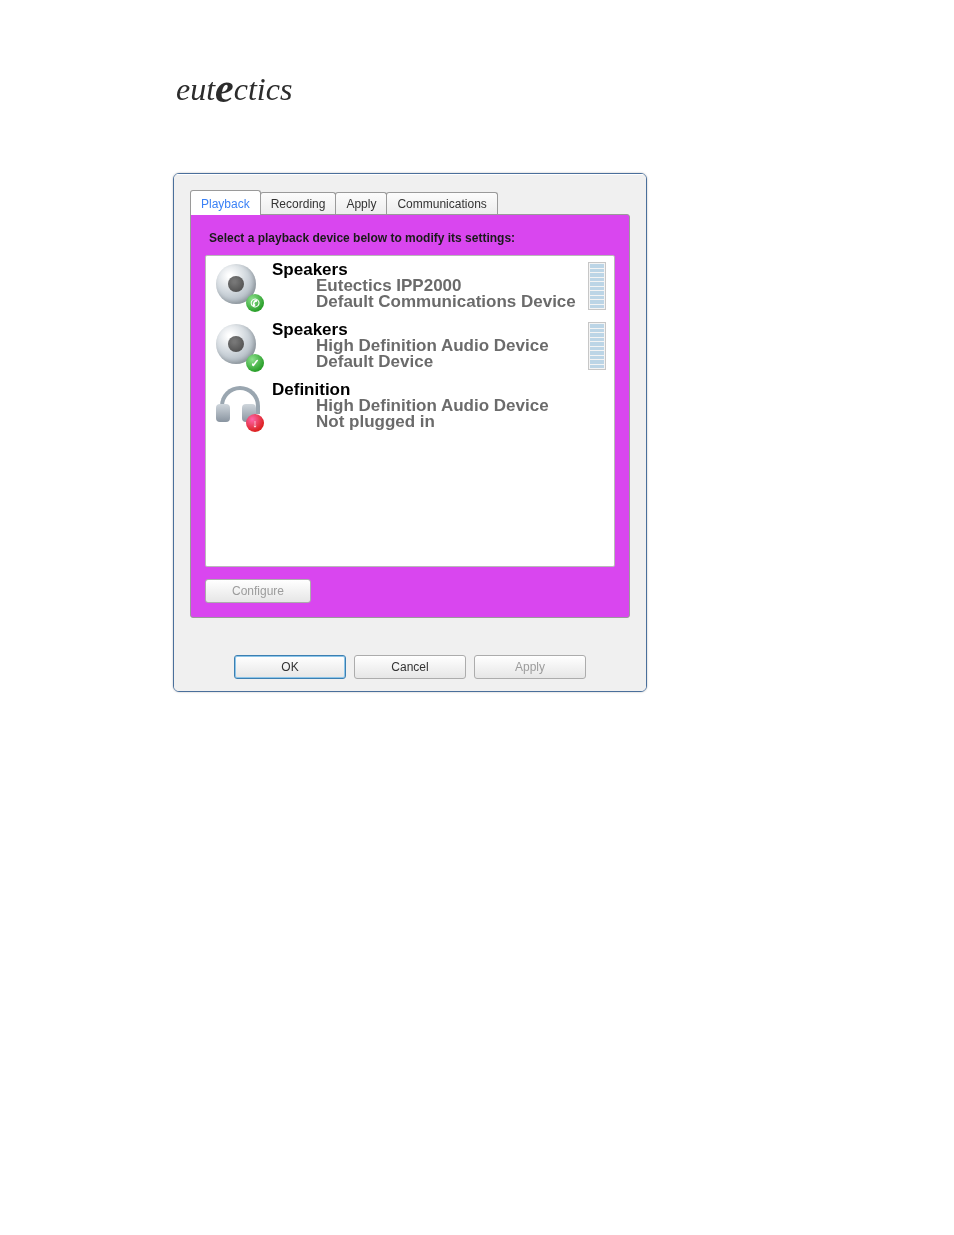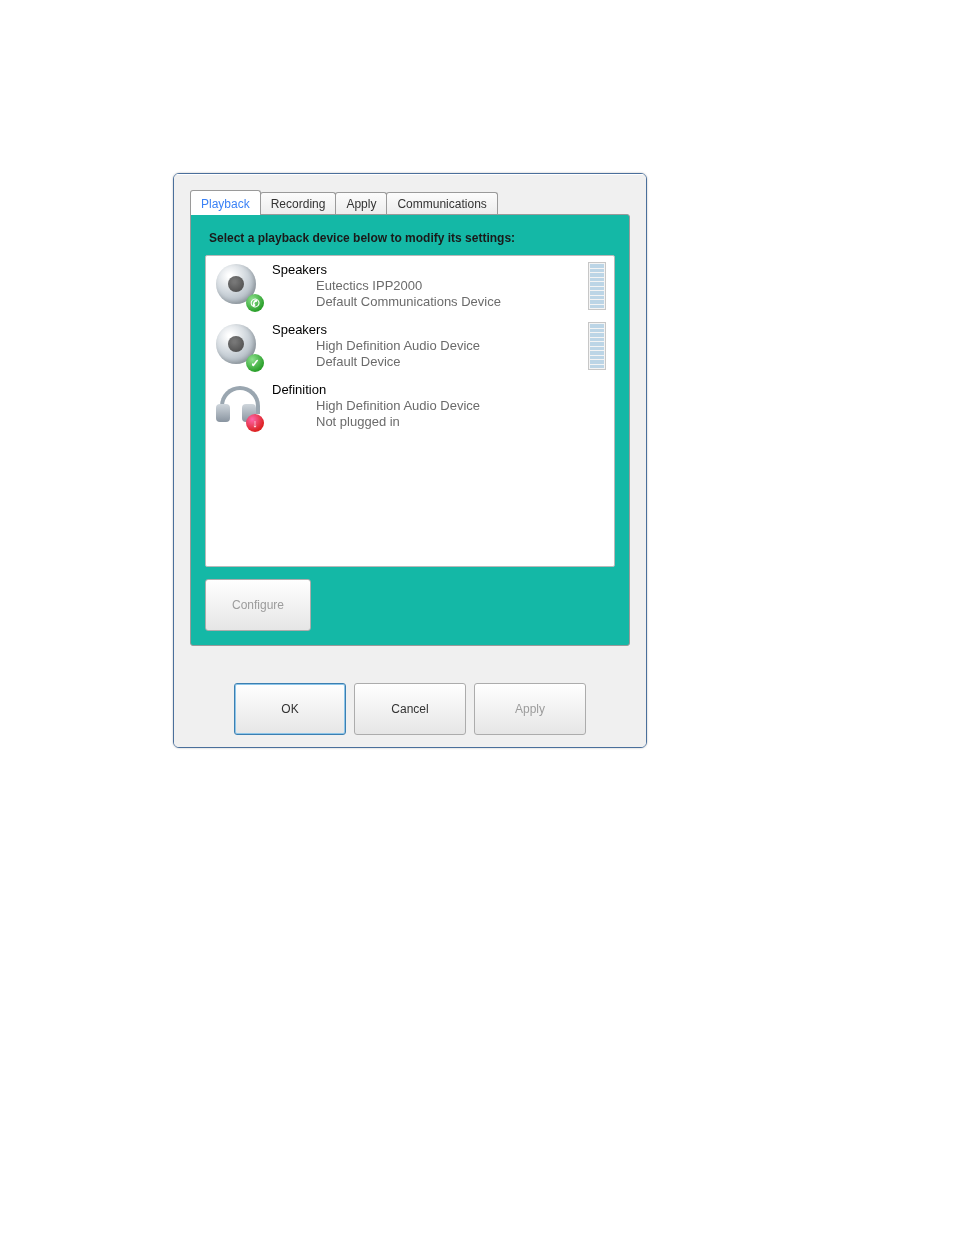--- a/index.html
+++ b/index.html
@@ -8,55 +8,58 @@
   .logo .big-e{font-size:42px;font-weight:bold;font-style:italic;position:relative;top:2px;font-family:Georgia,serif;}
   .window{position:absolute;left:173px;top:173px;width:472px;border:1px solid #4a6f9b;border-radius:6px;overflow:hidden;box-shadow:0 0 2px rgba(0,0,0,.3);}
   .titlebar{height:30px;background:linear-gradient(to bottom,#e9f2fb 0%,#d0e3f6 45%,#b9d4ef 46%,#cee0f4 100%);display:flex;align-items:center;position:relative;border-bottom:1px solid #7a9ac2;}
   .titlebar .ico{width:16px;height:16px;margin:0 6px 0 8px;display:inline-block;background:radial-gradient(circle at 40% 35%,#fff 10%,#bfcedd 55%,#8aa0b7 100%);border-radius:50%;}
   .titlebar .title{font-size:14px;color:#1f1f1f;}
   .close-btn{position:absolute;right:6px;top:2px;width:44px;height:20px;border:1px solid #8a2a2a;border-top:none;border-radius:0 0 4px 4px;background:linear-gradient(to bottom,#e99 0%,#d84b4b 45%,#c52f2f 46%,#e26 100%);color:#fff;display:flex;align-items:center;justify-content:center;font-weight:bold;font-size:13px;font-family:Arial;cursor:pointer;}
   .client{background:#f0f0f0;padding:8px 8px 12px 8px;border-top:1px solid #fff;}
   .tabs{display:flex;align-items:flex-end;height:26px;padding:6px 8px 0 8px;}
   .tab{border:1px solid #9a9a9a;border-bottom:none;border-radius:3px 3px 0 0;background:linear-gradient(to bottom,#fcfcfc,#ececec);font-size:12px;color:#333;padding:4px 10px;margin-right:-1px;position:relative;cursor:pointer;}
   .tab.active{background:#fff;color:#3b82f6;z-index:2;padding-top:6px;}
-  .tabs-border{border:1px solid #9a9a9a;background:#14b8a6;margin:0 8px;border-radius:0 3px 3px 3px;padding:14px 14px 14px 14px;position:relative;top:-1px;}
+  .tabs-border{border:1px solid #9a9a9a;background:#d946ef;margin:0 8px;border-radius:0 3px 3px 3px;padding:14px 14px 14px 14px;position:relative;top:-1px;}
   .prompt{font-size:12px;font-weight:bold;color:#1a1a1a;margin:2px 4px 10px 4px;}
   .device-list{border:1px solid #b9b9b9;border-radius:2px;height:310px;background:#fff;overflow:hidden;}
   .device{display:flex;align-items:center;padding:6px 8px;}
   .dev-icon{width:48px;height:48px;position:relative;flex:0 0 48px;margin-right:10px;}
   .spk{width:40px;height:40px;border-radius:50%;background:radial-gradient(circle at 35% 30%,#fff 5%,#cfd6dc 45%,#9aa6b0 90%);position:absolute;left:2px;top:2px;box-shadow:inset -2px -2px 4px rgba(0,0,0,.2);}
   .spk::after{content:"";position:absolute;left:12px;top:12px;width:16px;height:16px;border-radius:50%;background:radial-gradient(circle at 40% 35%,#777 10%,#4a4a4a 90%);}
   .hp{position:absolute;left:2px;top:2px;width:40px;height:40px;}
   .hp .band{position:absolute;left:4px;top:2px;width:32px;height:24px;border:4px solid #9aa6b0;border-bottom:none;border-radius:20px 20px 0 0;}
   .hp .cup{position:absolute;width:14px;height:18px;background:linear-gradient(#cfd6dc,#8994a0);border-radius:4px;top:20px;}
   .hp .cup.l{left:0;} .hp .cup.r{right:0;}
   .overlay{position:absolute;right:-2px;bottom:-2px;width:18px;height:18px;border-radius:50%;display:flex;align-items:center;justify-content:center;font-size:11px;color:#fff;font-weight:bold;}
   .overlay.phone{background:radial-gradient(circle at 35% 30%,#8de08d,#2ca02c 70%);}
   .overlay.phone::after{content:"✆";font-size:11px;}
   .overlay.check{background:radial-gradient(circle at 35% 30%,#8de08d,#2ca02c 70%);}
   .overlay.down{background:radial-gradient(circle at 35% 30%,#f6a,#d22 70%);}
-  .dev-text{font-size:13px;line-height:16px;}
+  .dev-text{font-size:17px;line-height:16px;font-weight:bold;}
   .dev-text .name{color:#000;}
   .dev-text .sub,.dev-text .stat{color:#6b6b6b;margin-left:44px;}
   .meter{width:14px;height:44px;margin-left:auto;border:1px solid #c7c7c7;background:#f4f4f4;display:flex;flex-direction:column-reverse;padding:1px;gap:1px;}
   .meter .seg{flex:1;background:#bcd5e6;}
   .row-btns{display:flex;justify-content:space-between;margin-top:12px;}
-  .btn{border:1px solid #acacac;background:linear-gradient(to bottom,#fff,#e6e6e6);border-radius:3px;font-size:12px;color:#333;padding:18px 12px;cursor:pointer;min-width:80px;text-align:center;}
+  .btn{border:1px solid #acacac;background:linear-gradient(to bottom,#fff,#e6e6e6);border-radius:3px;font-size:12px;color:#333;padding:4px 12px;cursor:pointer;min-width:80px;text-align:center;}
   .btn.disabled{color:#9c9c9c;cursor:default;}
   .btn.split{display:flex;align-items:center;padding:0;}
   .btn.split .lbl{padding:4px 10px;border-right:1px solid #c4c4c4;}
   .btn.split .arr{padding:4px 6px;font-size:9px;color:#777;}
   .bottom-bar{display:flex;justify-content:center;gap:8px;margin-top:12px;padding:0 8px;}
   .bottom-bar .btn{min-width:86px;margin-top:24px;}
   .btn.default{border:1px solid #3c7fb1;box-shadow:0 0 0 1px #8cc5e9 inset;}
 </style>
 </head>
 <body>
 
 <div class="page">
+  <div class="logo">
+    <span>eut</span><span class="big-e">e</span><span>ctics</span>
+  </div>
 
   <div class="window">
 
     <div class="client">
       <div class="tabs">
         <div class="tab active">Playback</div>
         <div class="tab">Recording</div>
         <div class="tab">Apply</div>
         <div class="tab">Communications</div>
       </div>

